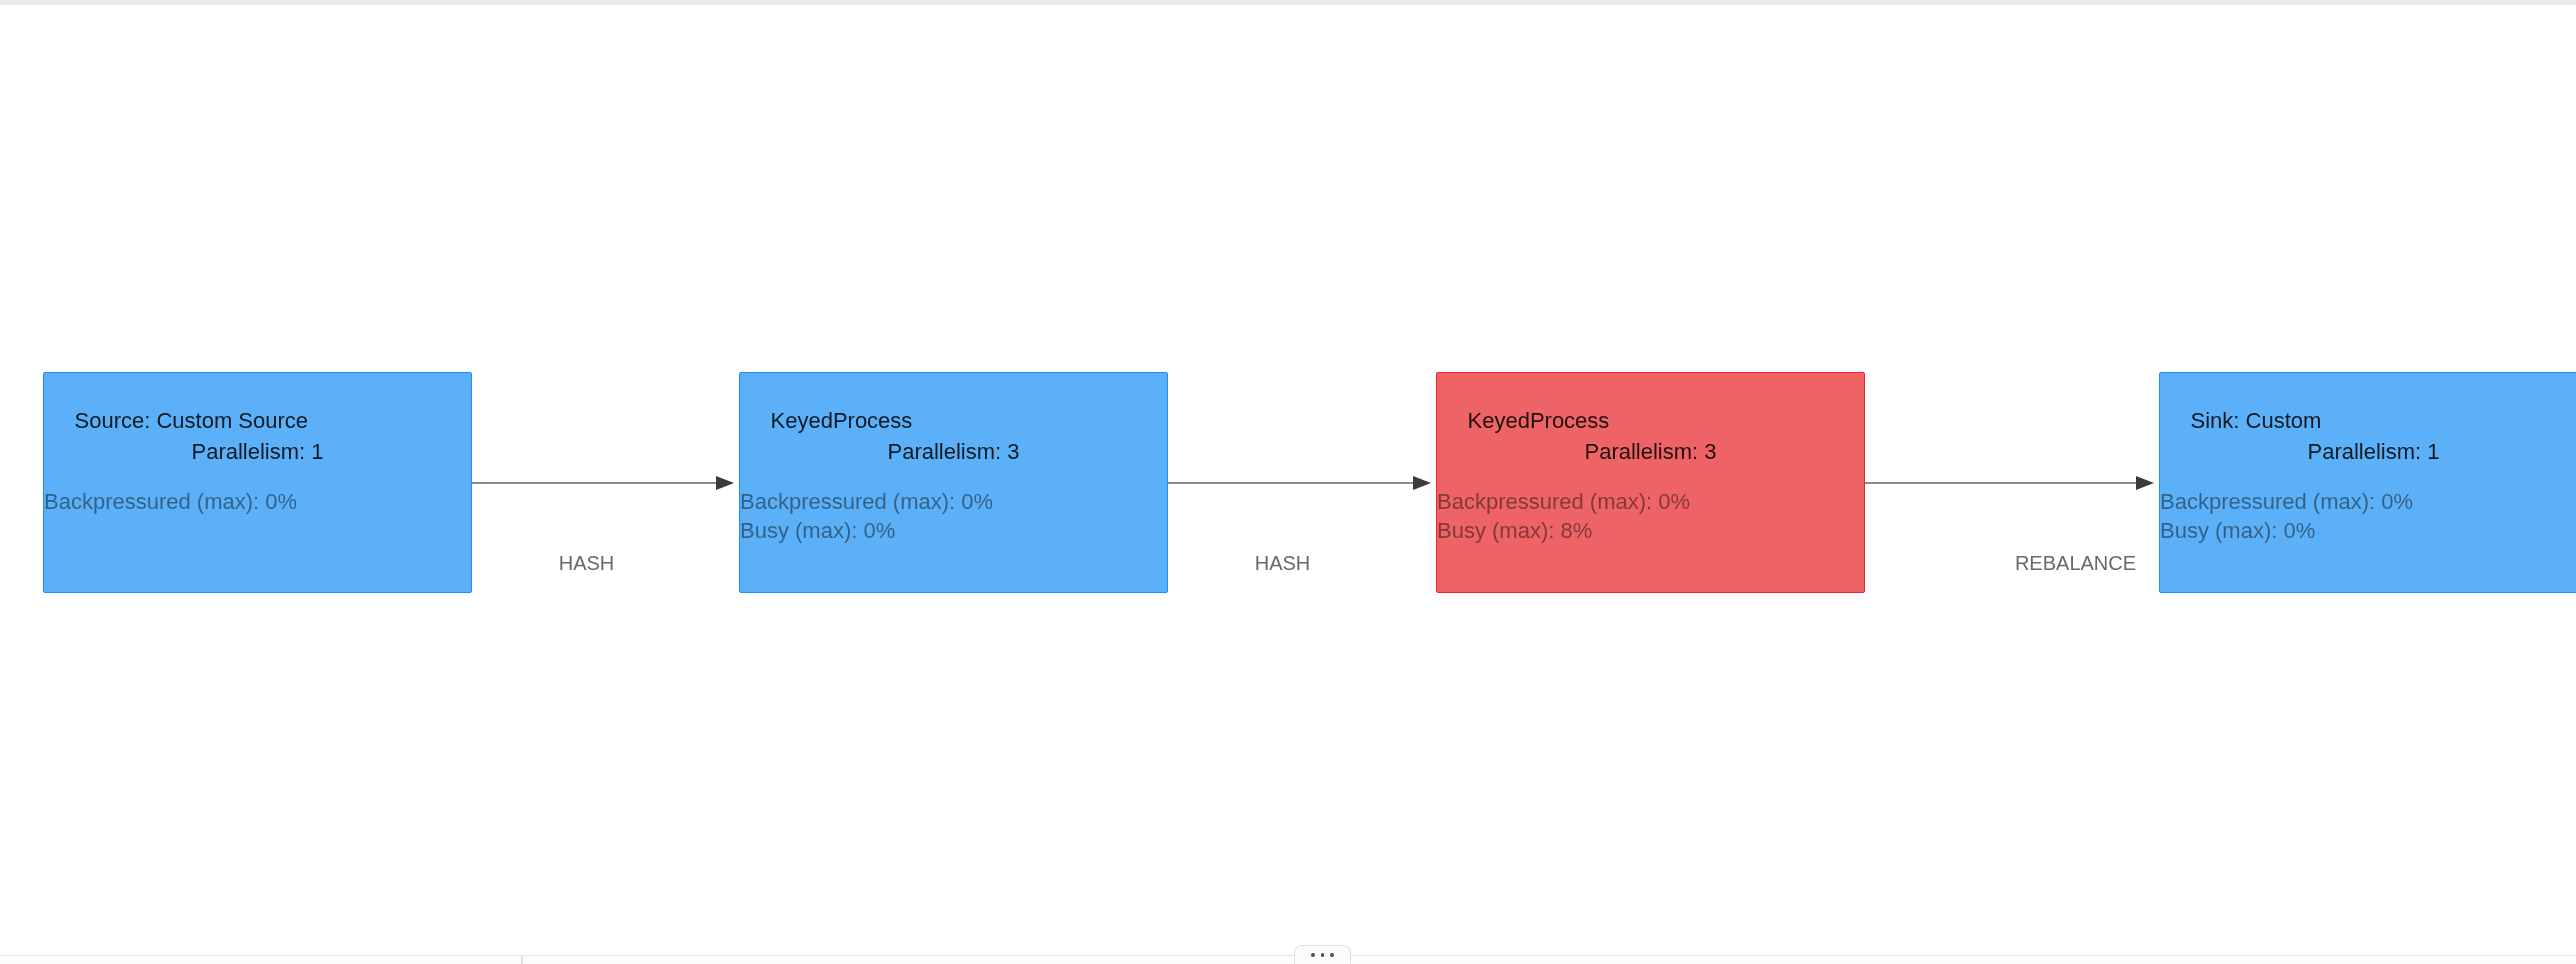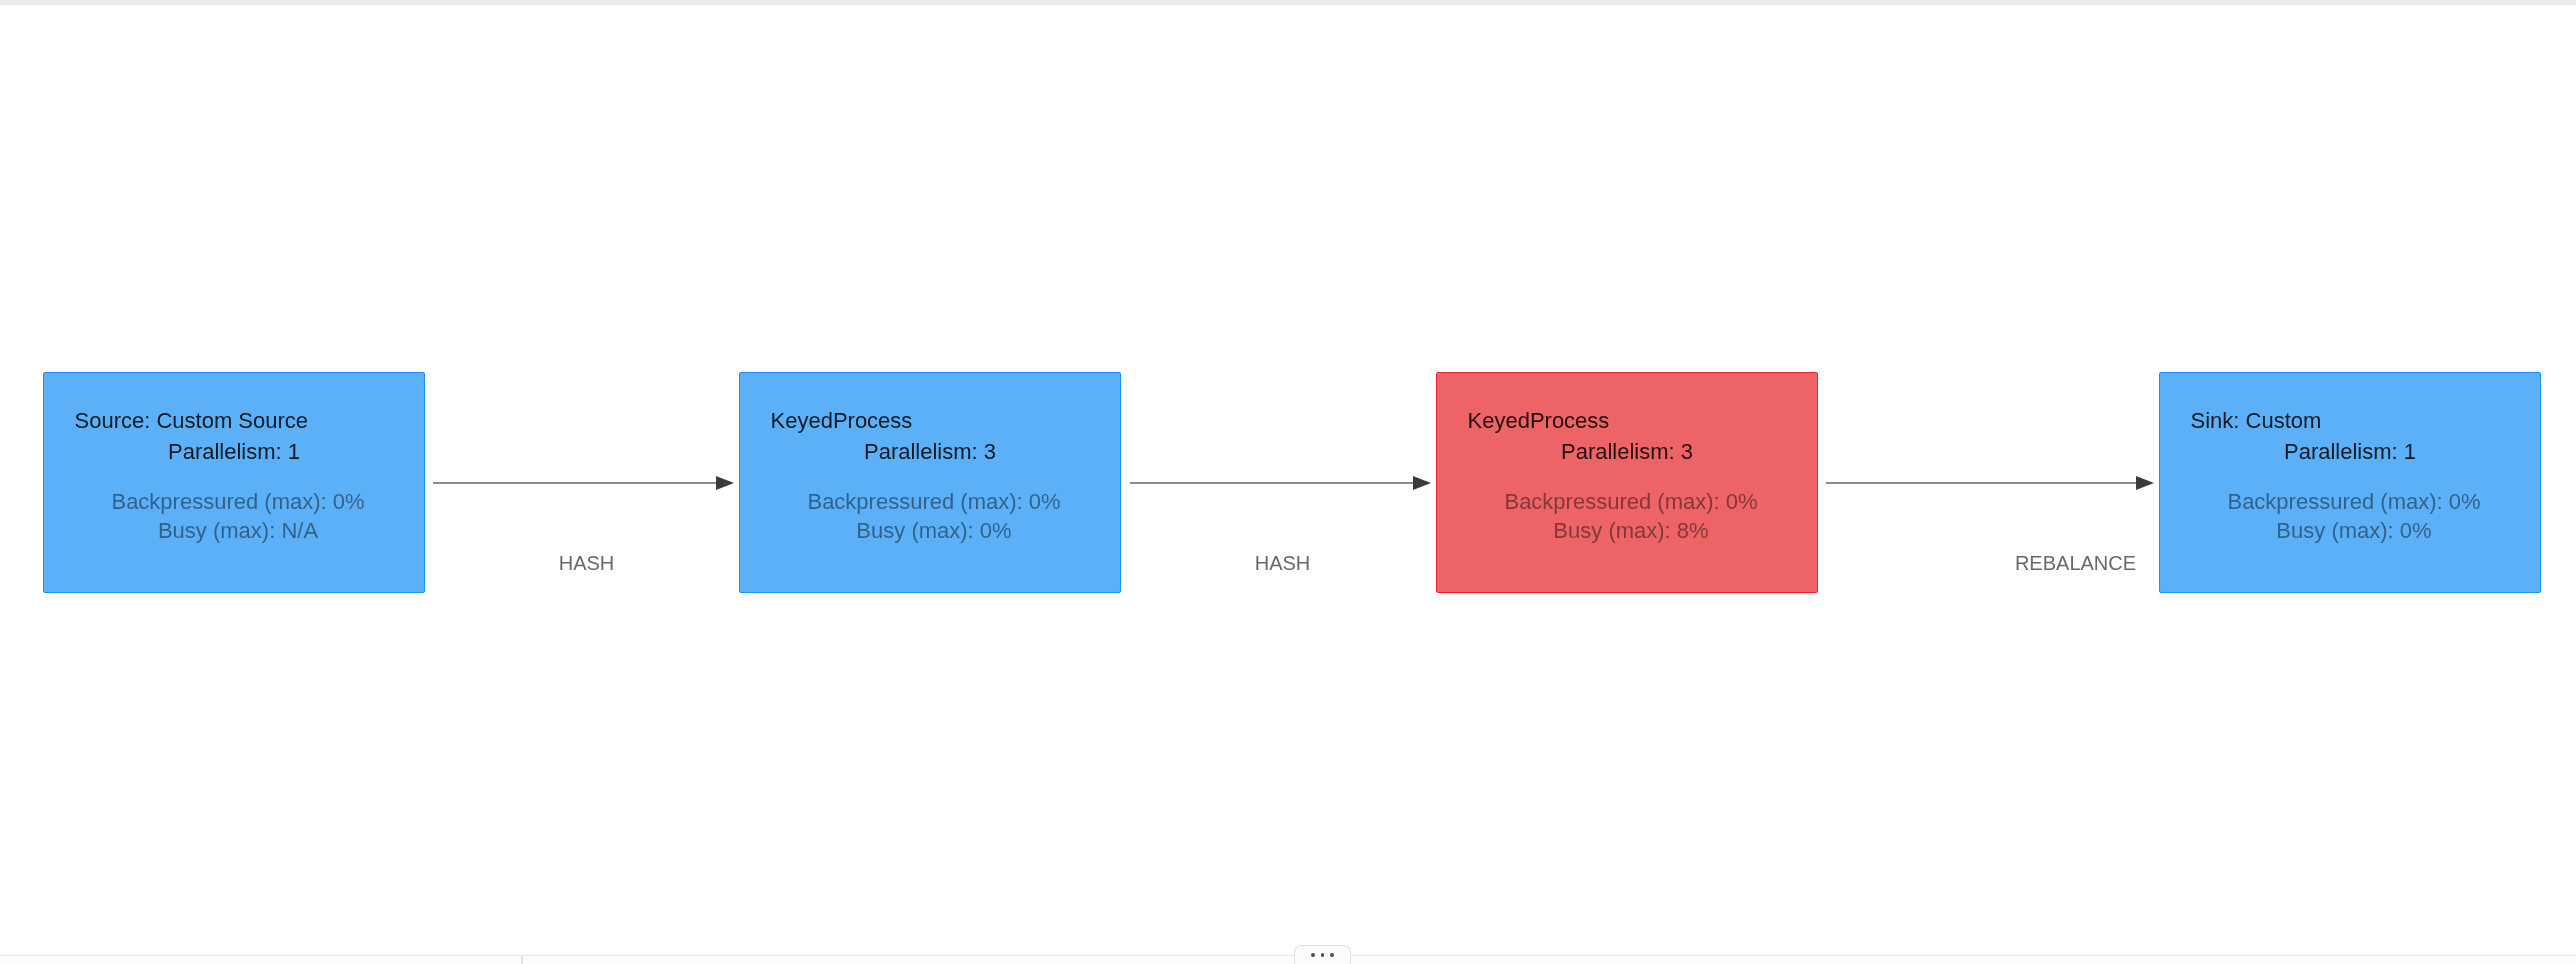--- a/index.html
+++ b/index.html
@@ -28,21 +28,21 @@
   .graph-canvas {
     position: absolute;
     left: 0; top: 4.8px;
     width: 2576px; height: 945px;
   }
 
   
   .node {
     position: absolute;
     top: 367px;
-    width: 382px;
+    width: 429px;
     height: 221px;
     box-sizing: border-box;
     border: 1.9px solid;
     border-radius: 1.9px;
     cursor: pointer;
   }
   .node.normal {
     background: var(--node_normal_fill, #5bb0f7);
     border-color: var(--node_normal_border, #1890ff);
   }
@@ -60,22 +60,21 @@
   }
   .node .parallelism {
     font-size: 22px;
     line-height: 31px;
     font-weight: 400;
     text-align: center;
     color: rgba(0,0,0,0.85);
   }
   .node .metrics {
     margin-top: 20px;
-    text-align: center;
-    padding-left: 8px;
+    text-align: left;
   }
   .node .metrics div {
     font-size: 22px;
     line-height: 29px;
     color: rgba(0,0,0,0.45);
   }
   .n1 { left: 43px; }
   .n2 { left: 739px; }
   .n3 { left: 1436px; }
   .n4 { left: 2159px; }
@@ -173,21 +172,20 @@
 
     <div class="edge-line e3"></div>
     <div class="arrowhead a3"></div>
     <div class="edge-label l3">REBALANCE</div>
 
     <div class="node normal n1">
       <div class="title">Source: Custom Source</div>
       <div class="parallelism">Parallelism: 1</div>
       <div class="metrics">
         <div>Backpressured (max): 0%</div>
-        <div>Busy (max): N/A</div>
       </div>
     </div>
 
     <div class="node normal n2">
       <div class="title">KeyedProcess</div>
       <div class="parallelism">Parallelism: 3</div>
       <div class="metrics">
         <div>Backpressured (max): 0%</div>
         <div>Busy (max): 0%</div>
       </div>

